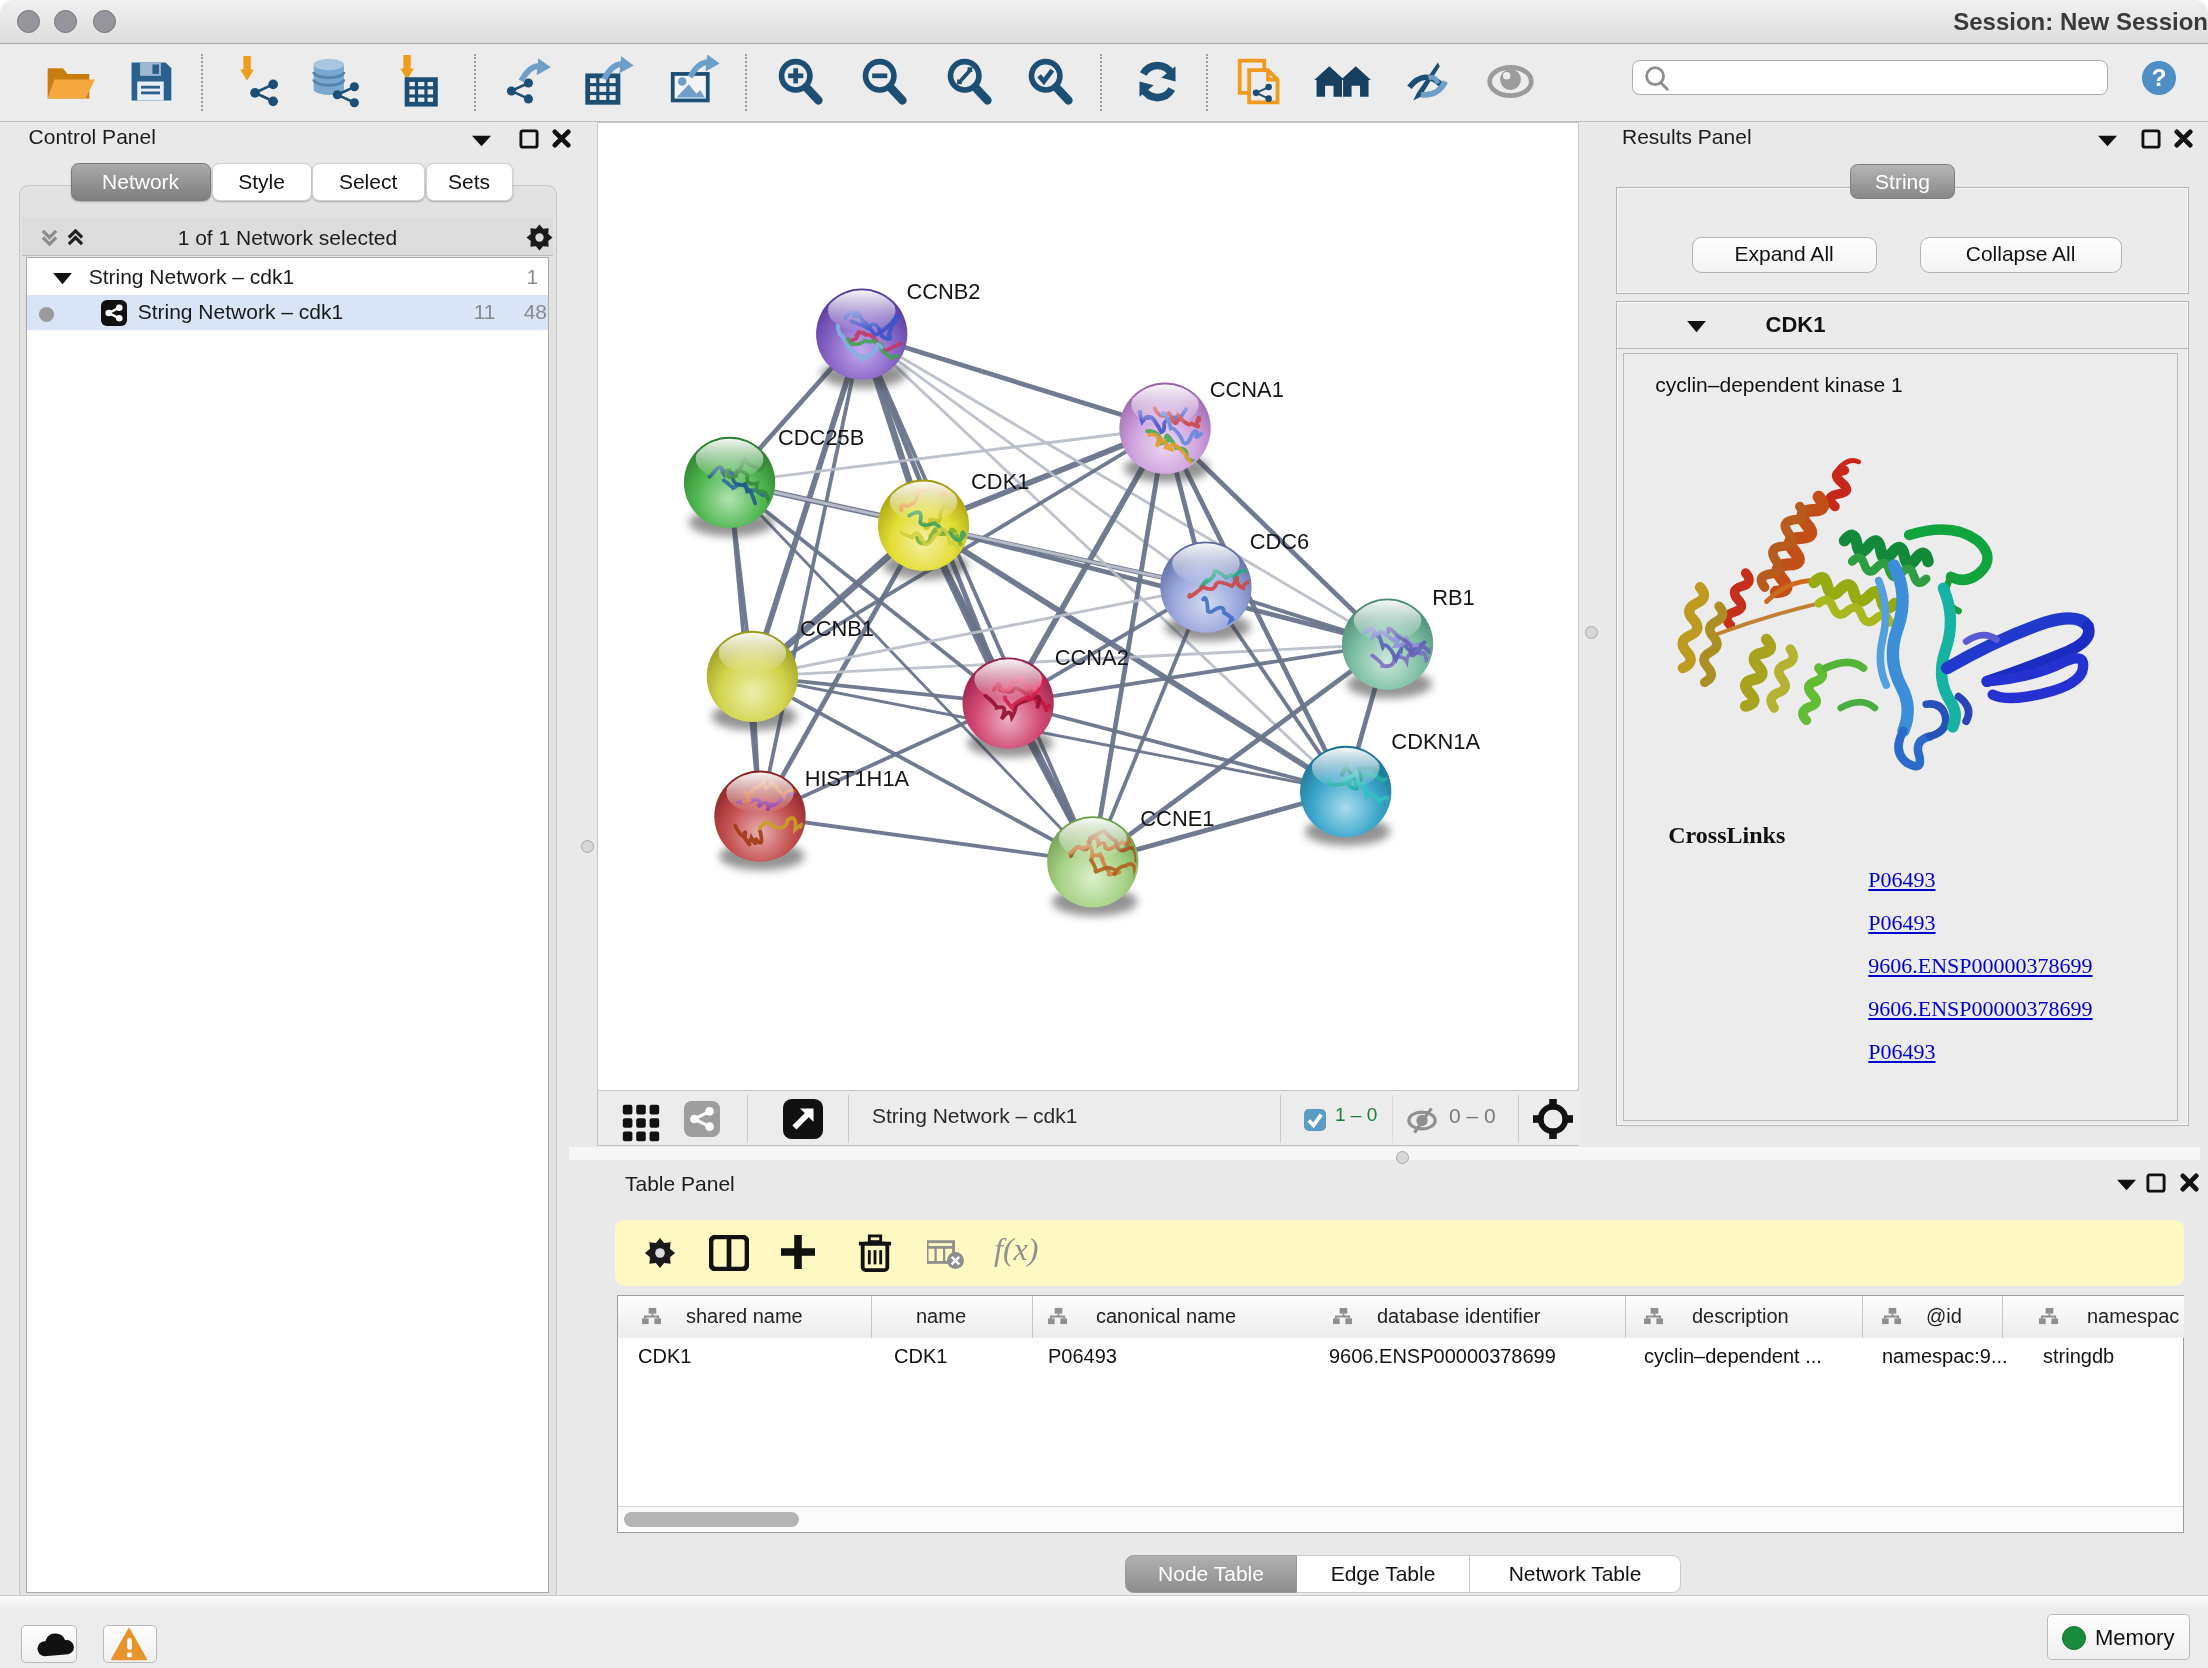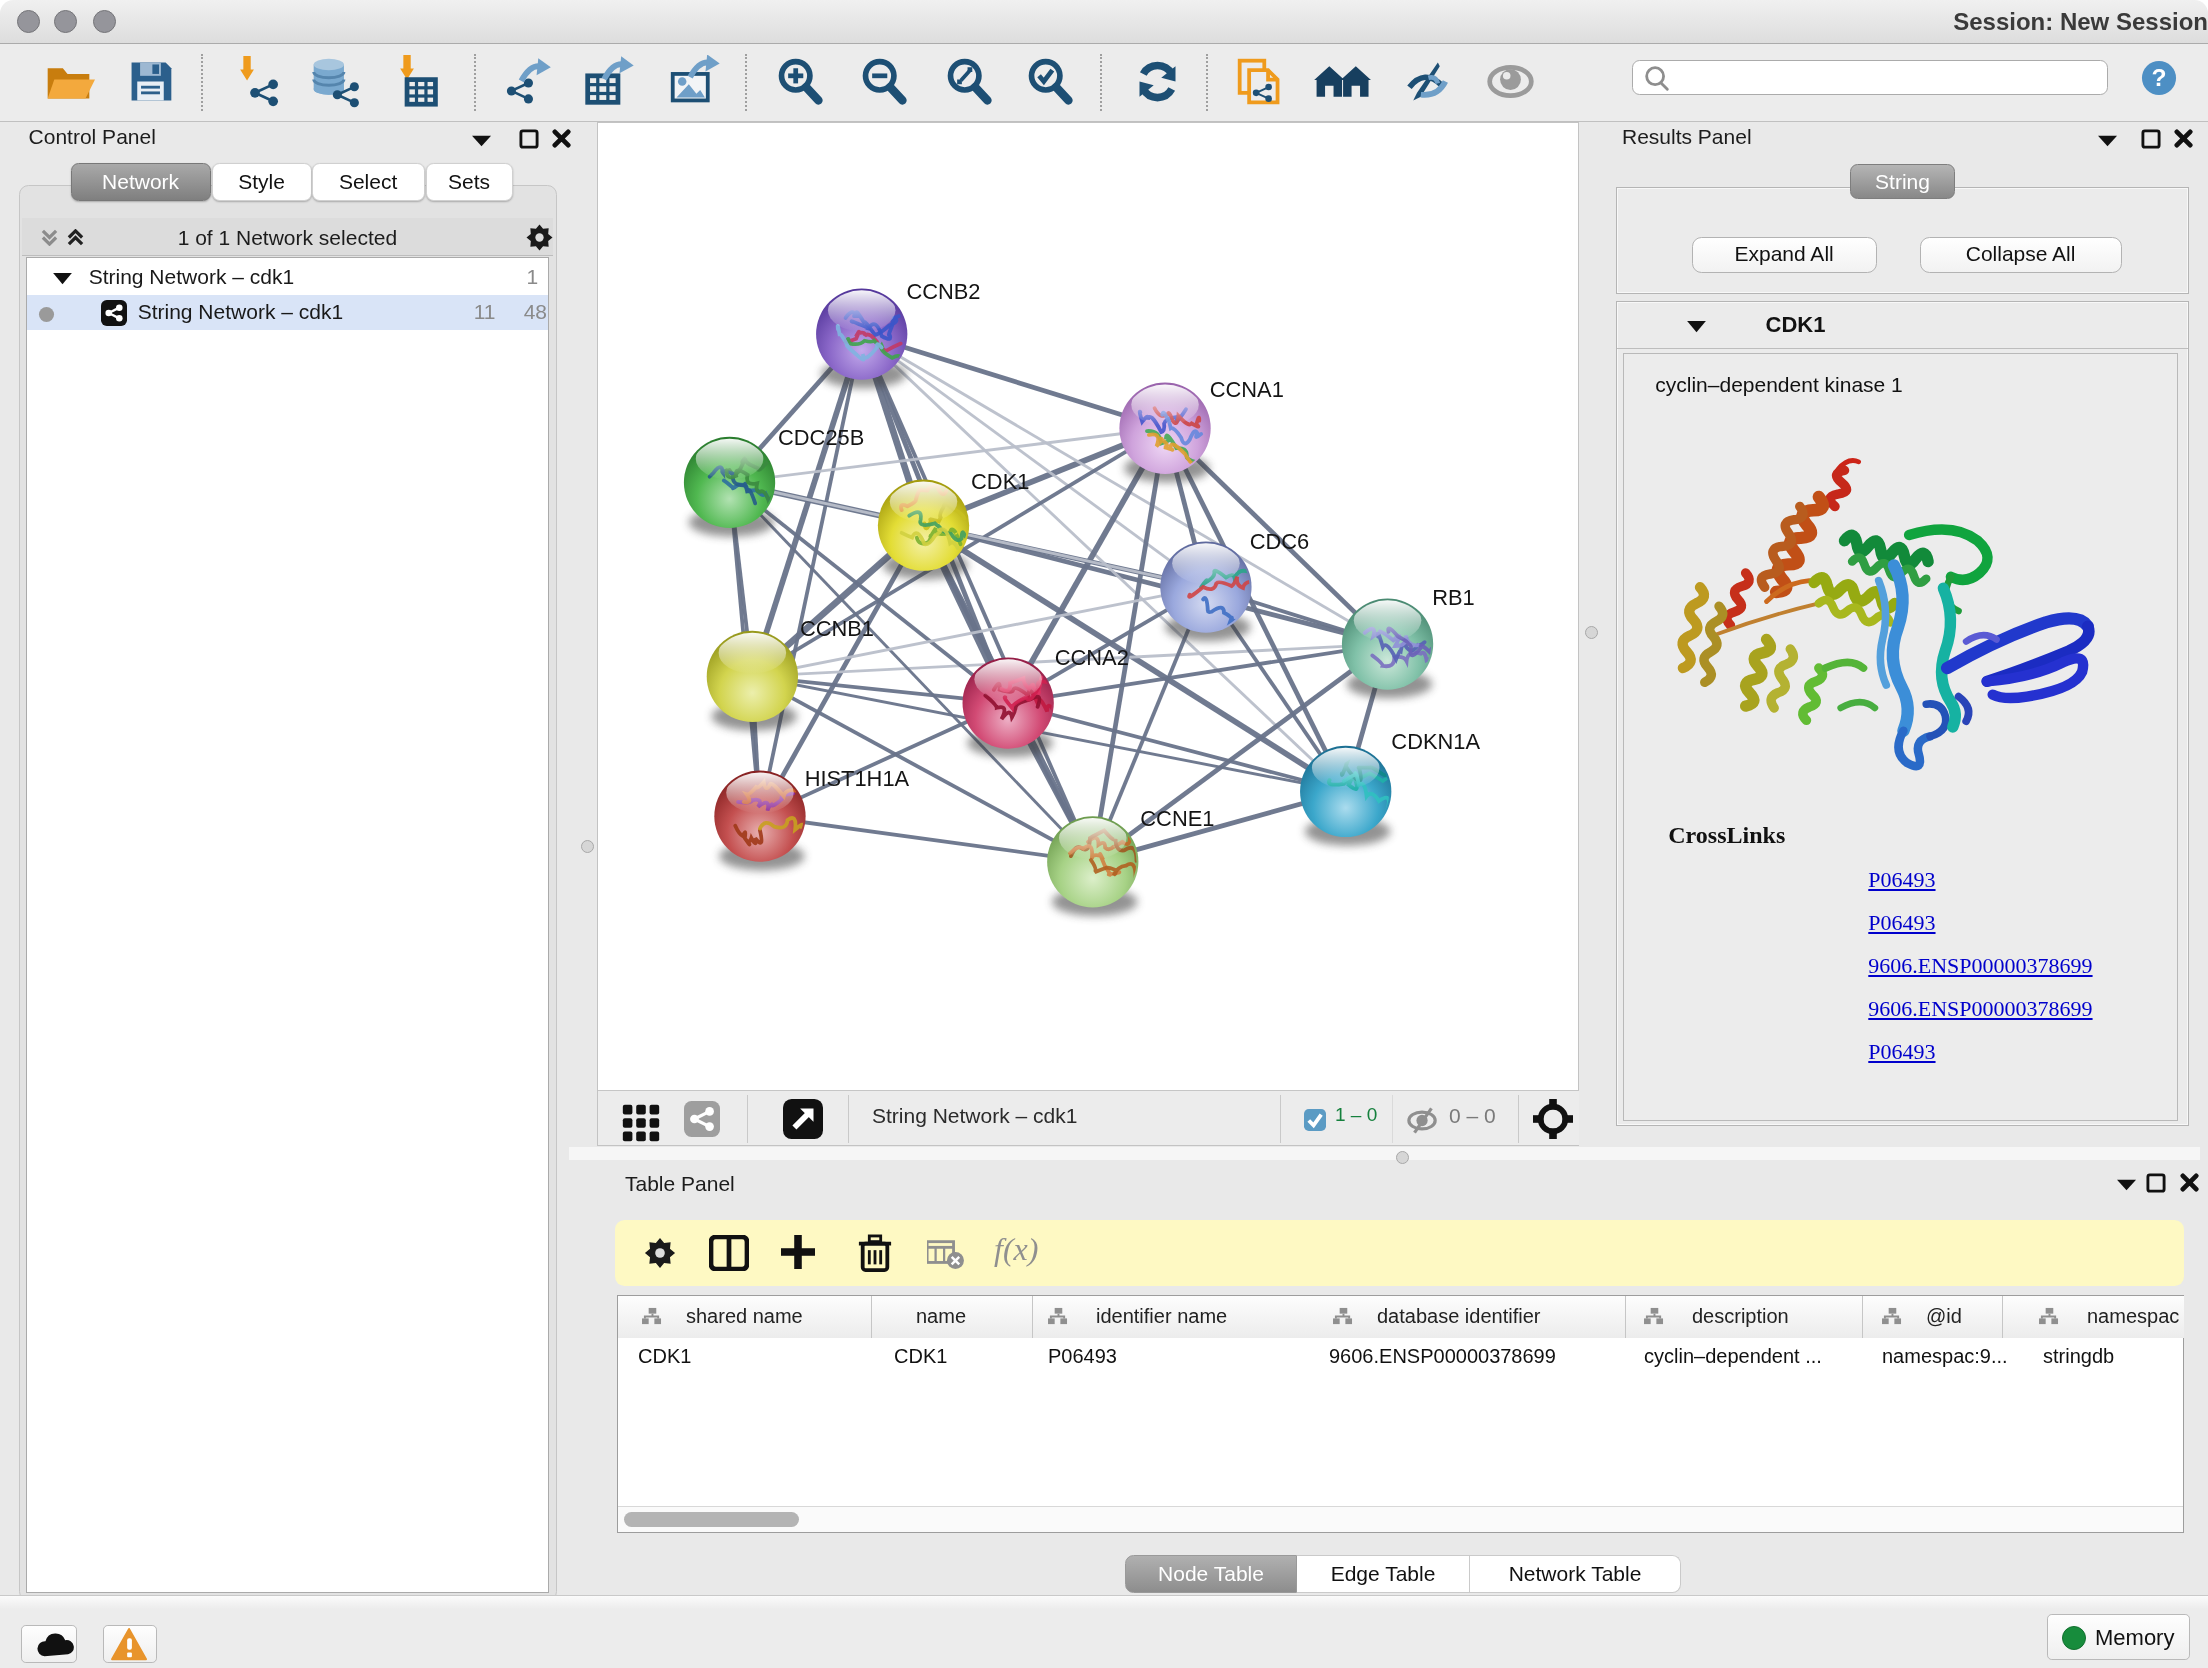--- a/index.html
+++ b/index.html
@@ -729,21 +729,21 @@
       <div style="position:absolute;left:379px;top:11.4px;font-family:'Liberation Serif',serif;font-style:italic;font-size:32px;color:#8f8f8f;">f(x)</div>
     </div>
   <div id="ttable">
     <div class="th" style="left:0px; width:254px;">
         <span style="position:absolute;left:68px;top:8.6px;">shared name</span>
       </div>
     <div class="th" style="left:254px; width:161px;">
         <span style="position:absolute;left:44px;top:8.6px;">name</span>
       </div>
     <div class="th" style="left:415px; width:279px;">
-        <span style="position:absolute;left:63px;top:8.6px;">identifier name</span>
+        <span style="position:absolute;left:63px;top:8.6px;">canonical name</span>
       </div>
     <div class="th" style="left:693px; width:315px;">
         <span style="position:absolute;left:66px;top:8.6px;">database identifier</span>
       </div>
     <div class="th" style="left:1008px; width:237px;">
         <span style="position:absolute;left:66px;top:8.6px;">description</span>
       </div>
     <div class="th" style="left:1245px; width:140px;">
         <span style="position:absolute;left:63px;top:8.6px;">@id</span>
       </div>

